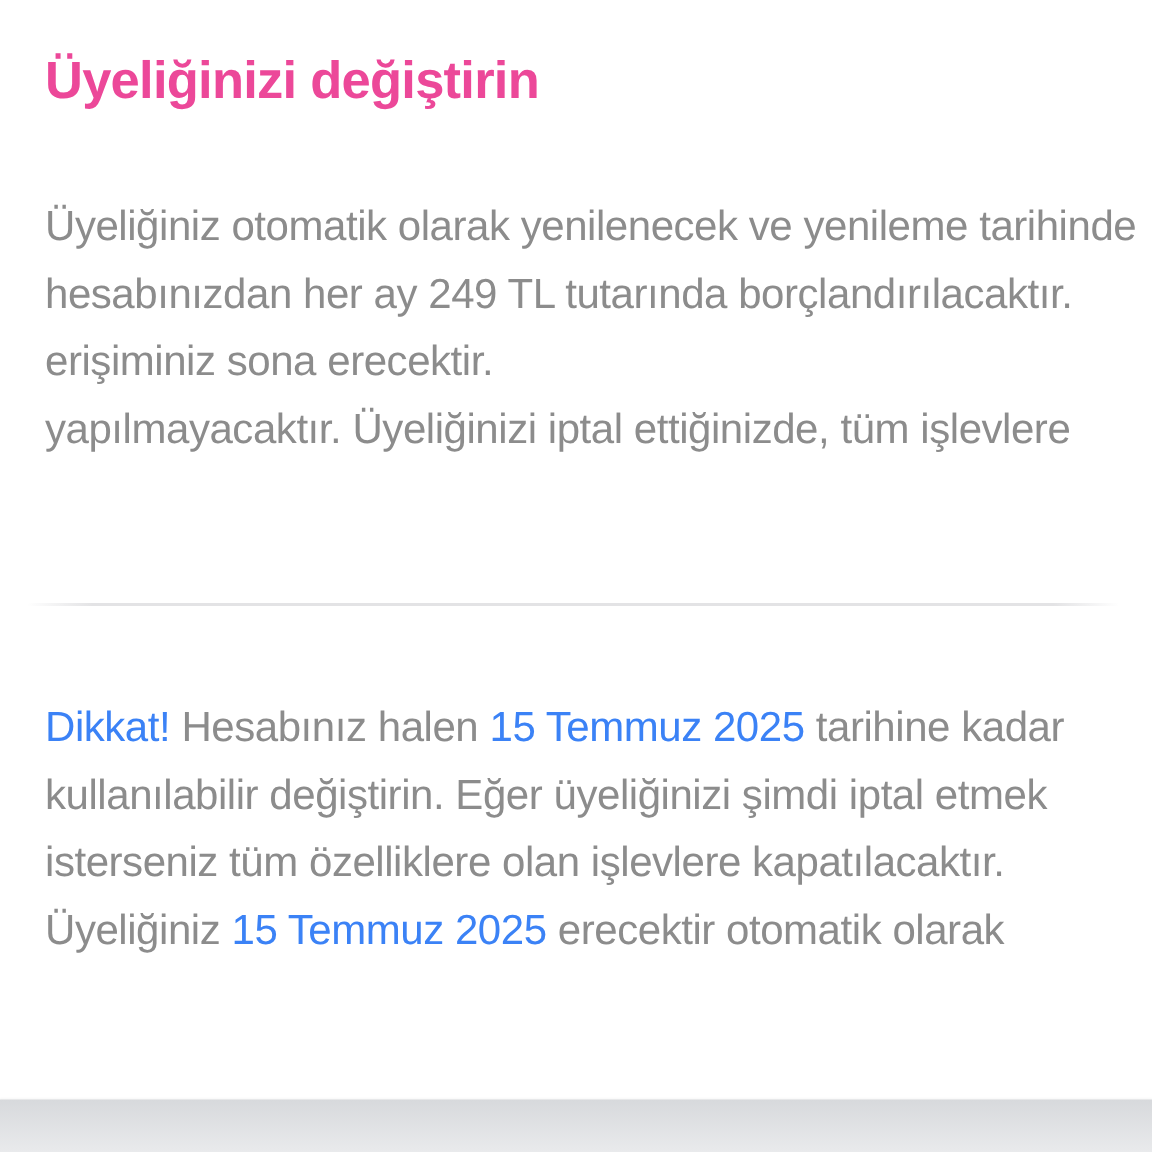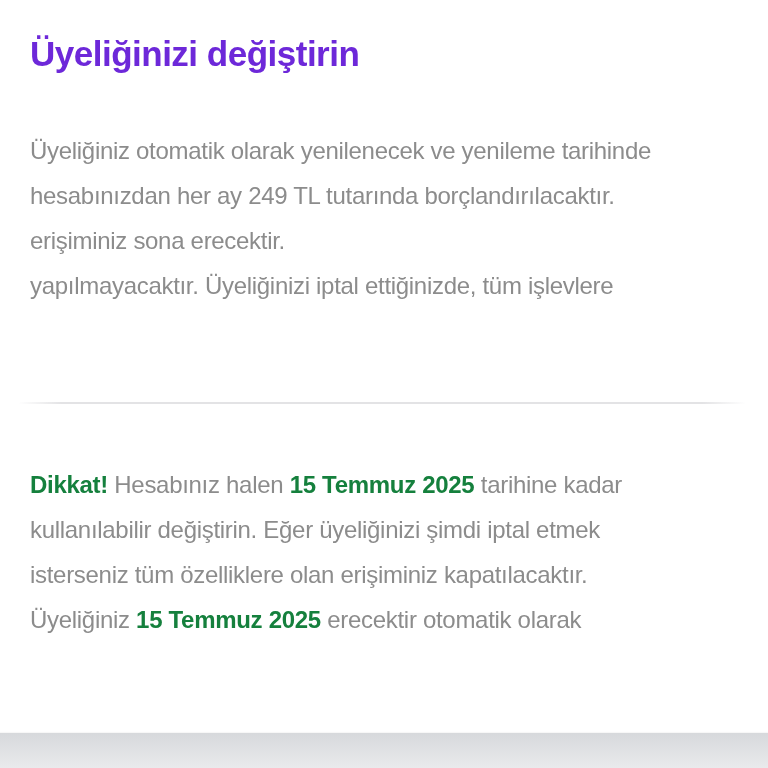--- a/index.html
+++ b/index.html
@@ -11,34 +11,34 @@
     position: relative;
     overflow: hidden;
   }
   .page-title {
     position: absolute;
     left: 30px;
     top: 34px;
     margin: 0;
     font-size: 35px;
     font-weight: bold;
-    color: #6d28d9;
+    color: #ec4899;
     letter-spacing: -0.5px;
     white-space: nowrap;
   }
   .para {
     position: absolute;
     left: 30px;
-    font-size: 24px;
+    font-size: 28px;
     line-height: 45px;
     color: #8c8c8c;
     letter-spacing: -0.3px;
   }
   .para .line { white-space: nowrap; }
-  .para b { font-weight: bold; color: #15803d; }
+  .para b { font-weight: normal; color: #3b82f6; }
   #section-renewal { top: 128px; }
   #section-warning { top: 462px; }
   .divider {
     position: absolute;
     left: 18px;
     right: 22px;
     top: 402px;
     height: 2px;
     border-radius: 1px;
     background: linear-gradient(to right,
@@ -67,17 +67,17 @@
     <div class="line"><span>hesabınızdan her ay 249 TL tutarında borçlandırılacaktır.</span></div>
     <div class="line"><span>erişiminiz sona erecektir.</span></div>
     <div class="line"><span>yapılmayacaktır. Üyeliğinizi iptal ettiğinizde, tüm işlevlere</span></div>
   </div>
 
 <div class="divider"></div>
 
 <div class="para" id="section-warning">
     <div class="line"><b>Dikkat!</b><span> Hesabınız halen </span><b>15 Temmuz 2025</b><span> tarihine kadar</span></div>
     <div class="line"><span>kullanılabilir değiştirin. Eğer üyeliğinizi şimdi iptal etmek</span></div>
-    <div class="line"><span>isterseniz tüm özelliklere olan erişiminiz kapatılacaktır.</span></div>
+    <div class="line"><span>isterseniz tüm özelliklere olan işlevlere kapatılacaktır.</span></div>
     <div class="line"><span>Üyeliğiniz </span><b>15 Temmuz 2025</b><span> erecektir otomatik olarak</span></div>
   </div>
 
 <div class="bottom-band"></div>
 
 </body></html>

